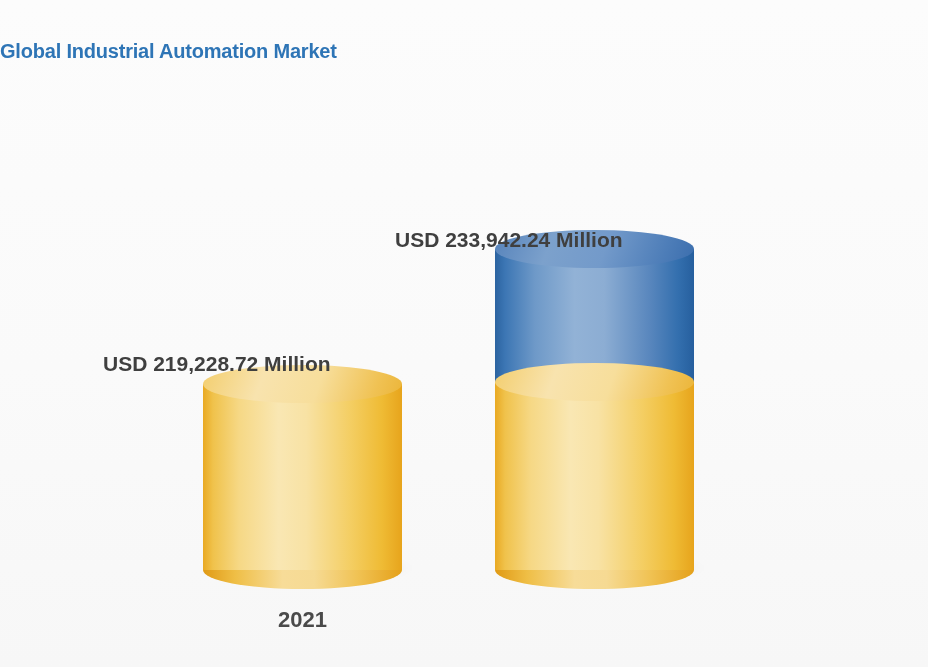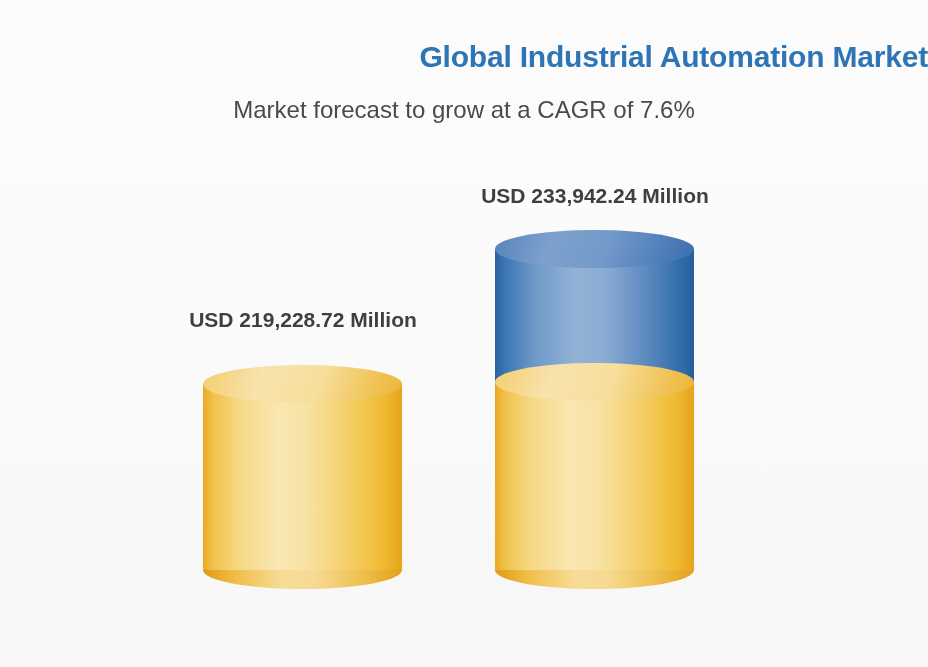--- a/index.html
+++ b/index.html
@@ -21,22 +21,22 @@
     background: linear-gradient(180deg, #fcfcfc 0%, #fafafa 55%, #f7f7f7 100%);
     overflow: hidden;
   }
 
   
   .chart-title {
     position: absolute;
     top: 40px;
     left: 0;
     width: 928px;
-    text-align: right;
-    font-size: 30px;
+    text-align: left;
+    font-size: 20px;
     font-weight: bold;
     letter-spacing: -0.2px;
     color: #2E75B6;
     white-space: nowrap;
   }
   .chart-subtitle {
     position: absolute;
     top: 96px;
     left: 0;
     width: 928px;
@@ -47,21 +47,21 @@
     white-space: nowrap;
   }
 
   
   .value-label {
     position: absolute;
     font-size: 21px;
     font-weight: bold;
     color: #3f3f3f;
     white-space: nowrap;
-    text-align: center;
+    margin-top: 44px;
   }
   .value-label.left  { top: 308px; left: 103px; width: 400px; }
   .value-label.right { top: 184px; left: 395px; width: 400px; }
 
   
   .cat-label {
     position: absolute;
     font-size: 22px;
     font-weight: bold;
     color: #4a4a4a;
@@ -171,33 +171,33 @@
   
   .cap-top { top: -19px; }
 </style>
 </head>
 <body>
 
 <div class="chart-canvas">
 
   <div class="chart-title">Global Industrial Automation Market</div>
 
-  <div class="chart-subtitle">Market forecast to grow at a CAGR of 7.6%</div>
 
   <div class="bar yellow" style="left:203px; top:384px; height:186px;">
     <div class="bar-shadow"></div>
     <div class="seg" style="top:0; height:186px;">
       <div class="seg-bottom"></div>
       <div class="seg-body"></div>
       <div class="seg-cap cap-top"></div>
     </div>
   </div>
 
   <div class="value-label left">USD 219,228.72 Million</div>
 
+  <div class="cat-label left">2021</div>
 
   <div class="bar" style="left:495px; top:249px; height:321px;">
     <div class="bar-shadow"></div>
 
     <div class="seg blue" style="top:0; height:133px;">
       <div class="seg-body"></div>
       <div class="seg-cap cap-top"></div>
     </div>
 
     <div class="seg yellow" style="top:133px; height:188px;">

